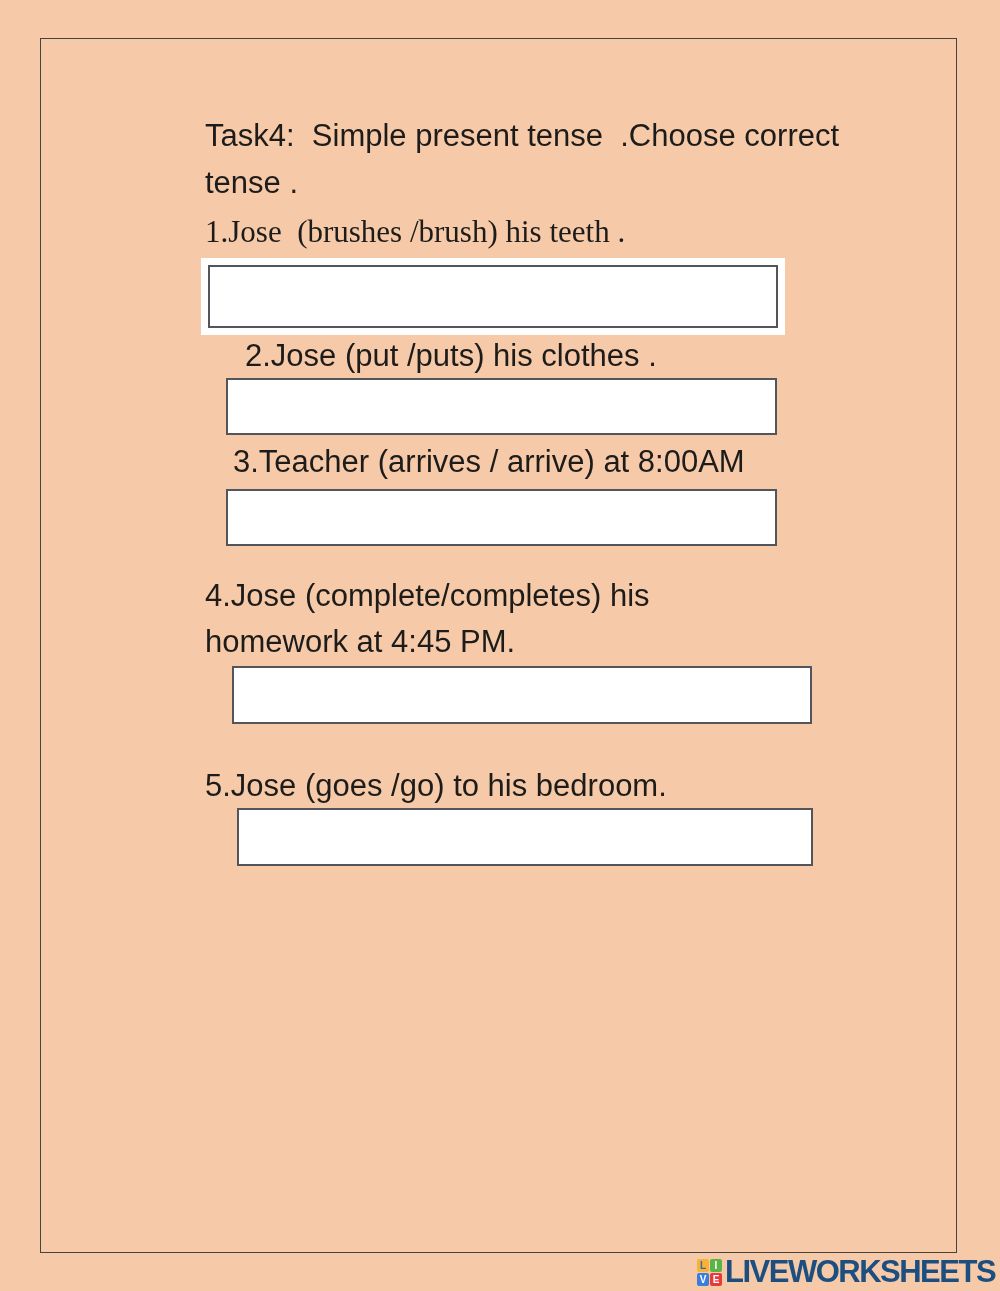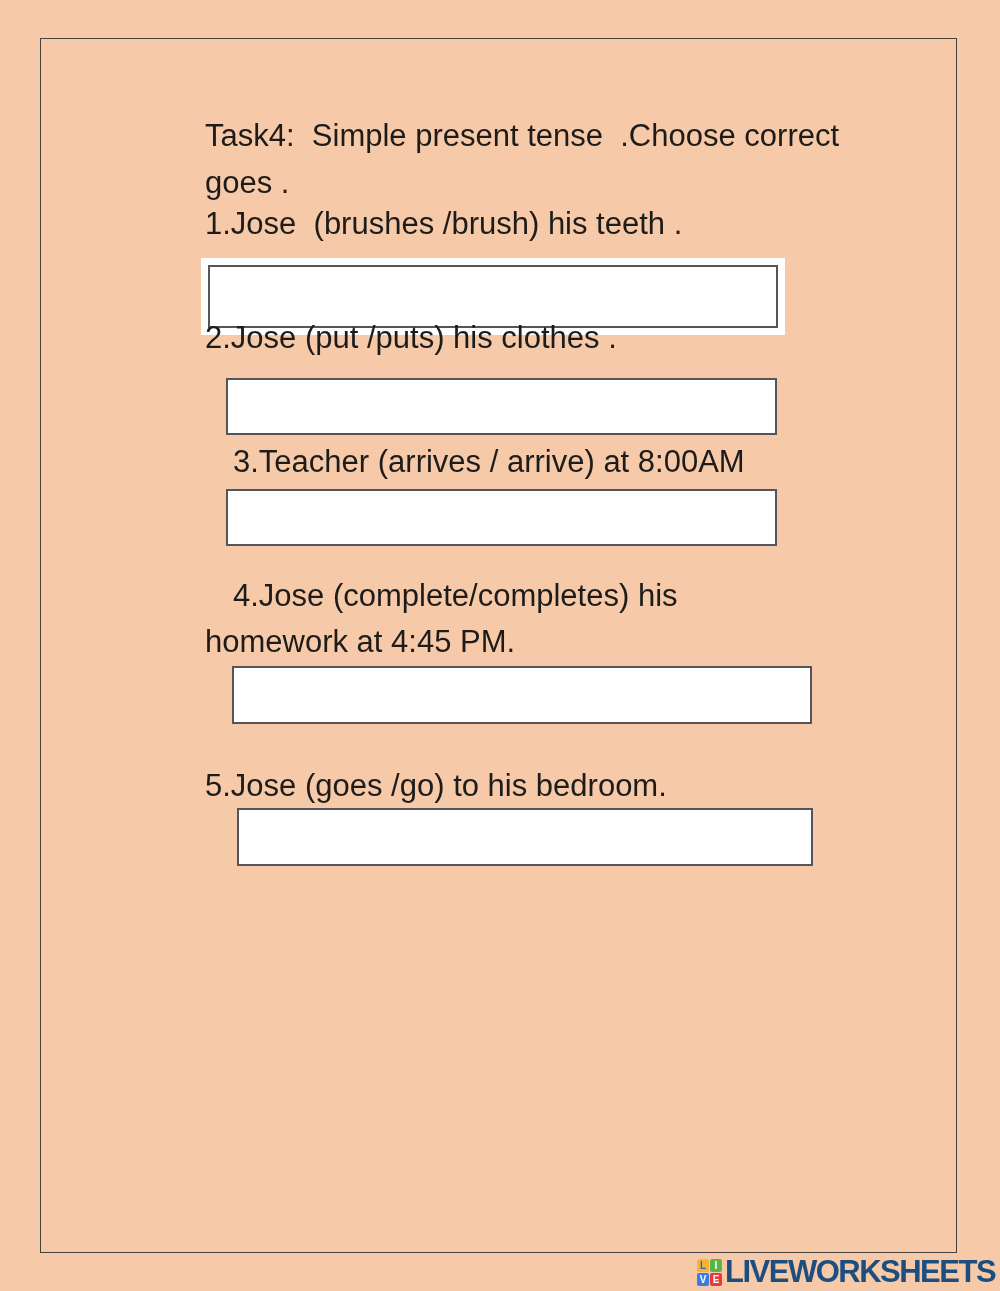--- a/index.html
+++ b/index.html
@@ -66,34 +66,34 @@
   }
 </style>
 </head>
 <body>
 
 <div id="page">
 
   <div class="frame"></div>
 
   <div class="tline" style="top:118px;">Task4:  Simple present tense  .Choose correct</div>
-  <div class="tline" style="top:165px;">goes .</div>
+  <div class="tline" style="top:165px;">tense .</div>
 
-  <div class="tline" style="top:206px;">1.Jose  (brushes /brush) his teeth .</div>
+  <div class="tline" style="top:214px;font-family:Liberation Serif, serif;">1.Jose  (brushes /brush) his teeth .</div>
   <div class="halo">
     <input type="text" class="ans" style="width: 570px; height: 63px;" value="">
   </div>
 
-  <div class="tline" style="top:320px;">2.Jose (put /puts) his clothes .</div>
+  <div class="tline" style="top:338px;margin-left:40px;">2.Jose (put /puts) his clothes .</div>
   <input type="text" class="ans" style="left: 226px; top: 378px; width: 551px; height: 57px;" value="">
 
   <div class="tline" style="top:444px;margin-left:28px;">3.Teacher (arrives / arrive) at 8:00AM</div>
   <input type="text" class="ans" style="left: 226px; top: 489px; width: 551px; height: 57px;" value="">
 
-  <div class="tline" style="top:578px;margin-left:28px;">4.Jose (complete/completes) his</div>
+  <div class="tline" style="top:578px;">4.Jose (complete/completes) his</div>
   <div class="tline" style="top:624px;">homework at 4:45 PM.</div>
   <input type="text" class="ans" style="left: 232px; top: 666px; width: 580px; height: 58px;" value="">
 
   <div class="tline" style="top:756px;margin-top:12px;">5.Jose (goes /go) to his bedroom.</div>
   <input type="text" class="ans" style="left: 237px; top: 808px; width: 576px; height: 58px;" value="">
 
   <div class="lw-logo">
     <div class="tiles">
       <span class="tile tile-l">L</span>
       <span class="tile tile-i">I</span>

